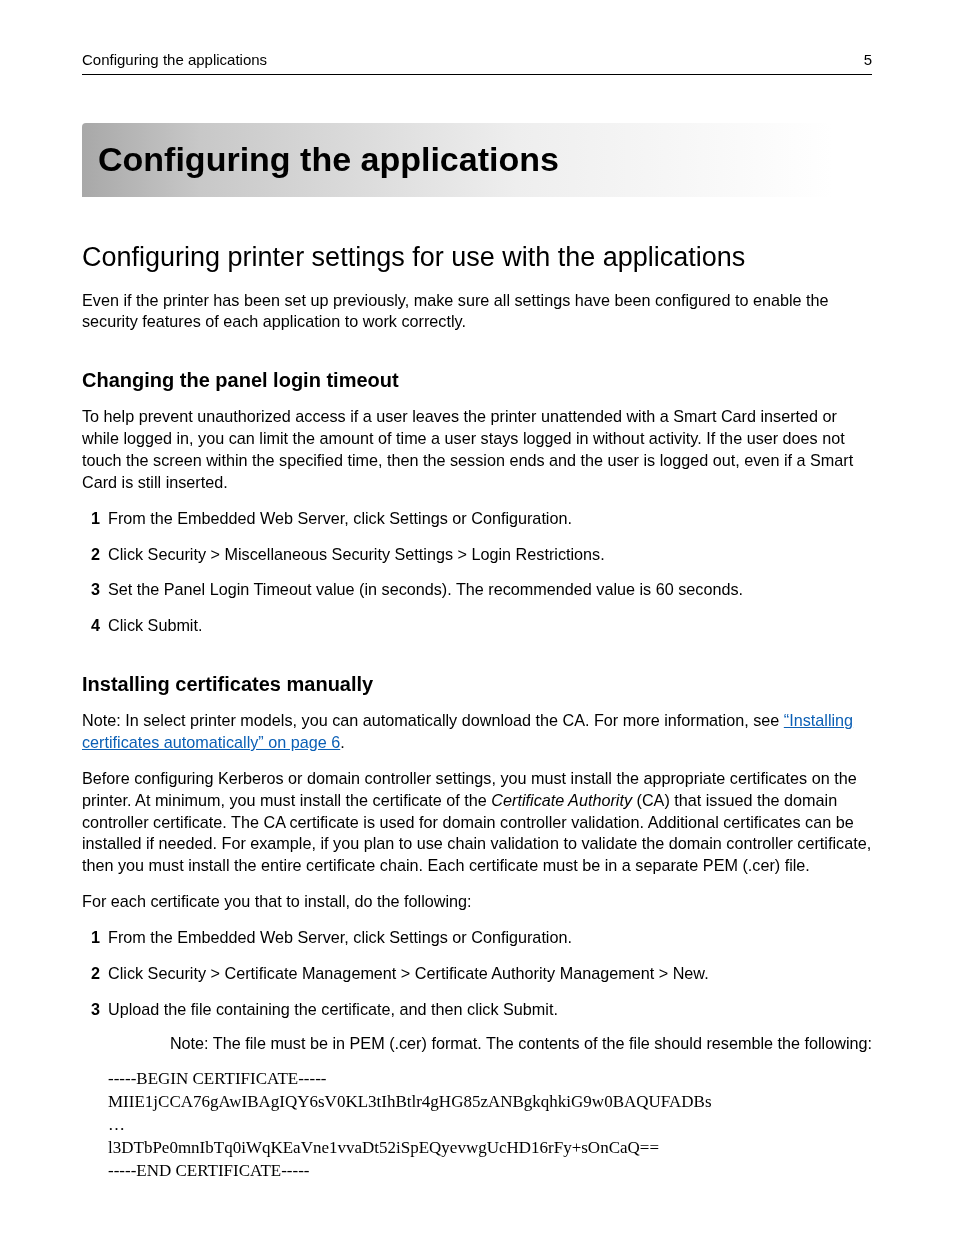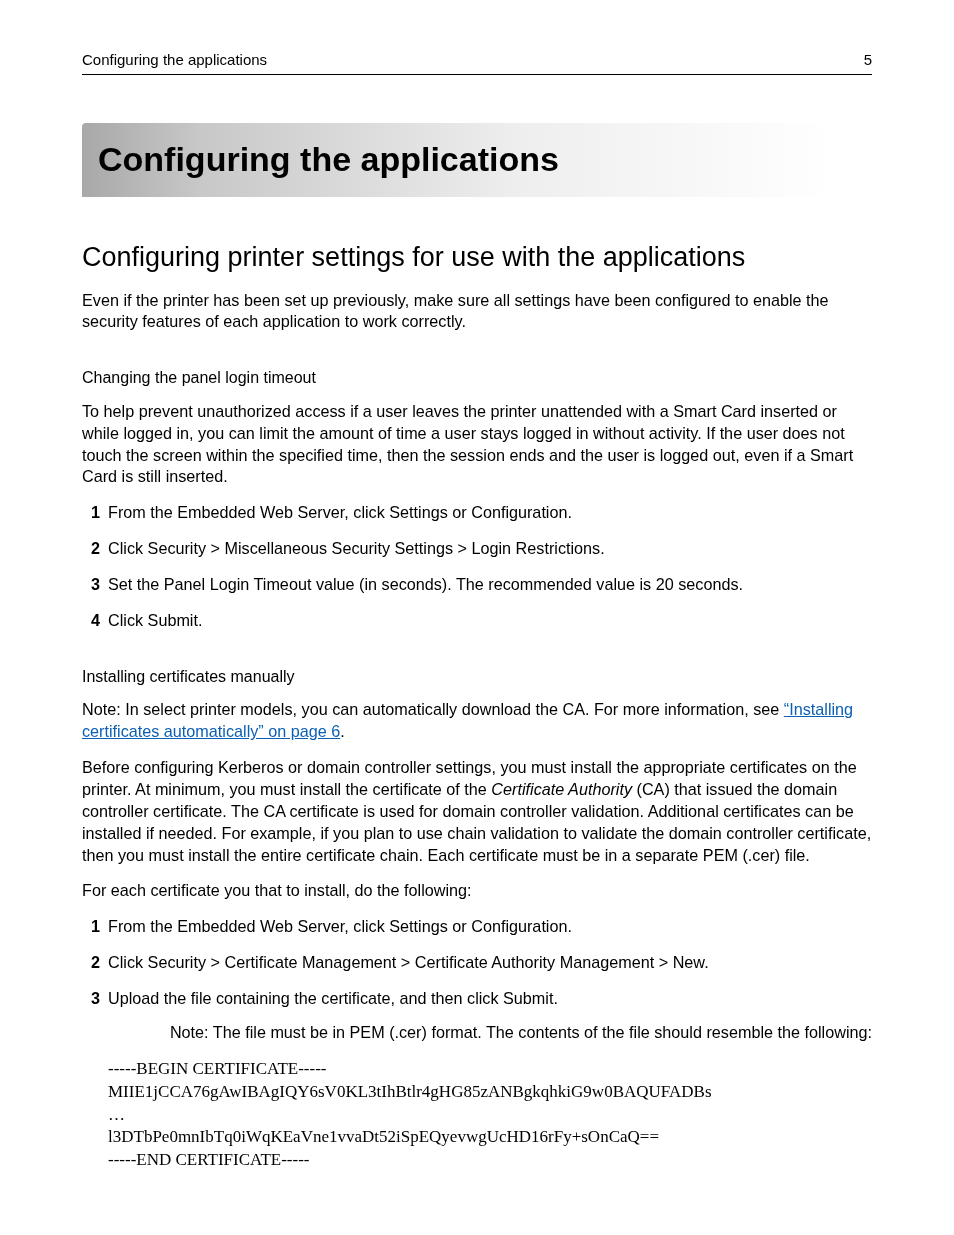--- a/index.html
+++ b/index.html
@@ -30,22 +30,22 @@
     padding: 14px 16px 14px 16px;
     background: linear-gradient(90deg, #a8a8a8 0%, #c8c8c8 15%, #eeeeee 55%, #ffffff 95%);
     border-radius: 4px 4px 0 0;
   }
   h2.section {
     font-size: 27px;
     font-weight: 400;
     margin: 0 0 14px 0;
   }
   h3.subsection {
-    font-size: 16px;
-    font-weight: 400;
+    font-size: 20px;
+    font-weight: 700;
     margin: 34px 0 12px 0;
   }
   p { margin: 0 0 14px 0; }
   ol.steps {
     list-style: none;
     padding: 0;
     margin: 0 0 6px 0;
   }
   ol.steps > li {
     position: relative;
@@ -98,21 +98,21 @@
 <p>To help prevent unauthorized access if a user leaves the printer unattended with a Smart Card inserted or while logged in, you can limit the amount of time a user stays logged in without activity. If the user does not touch the screen within the specified time, then the session ends and the user is logged out, even if a Smart Card is still inserted.</p>
 
 <ol class="steps">
   <li><span class="num">1</span>
     <span>From the Embedded Web Server, click </span><span class="b">Settings</span><span> or </span><span class="b">Configuration</span><span>.</span>
   </li>
   <li><span class="num">2</span>
     <span>Click </span><span class="b">Security</span><span> &gt; </span><span class="b">Miscellaneous Security Settings</span><span> &gt; </span><span class="b">Login Restrictions</span><span>.</span>
   </li>
   <li><span class="num">3</span>
-    <span>Set the Panel Login Timeout value (in seconds). The recommended value is 20 seconds.</span>
+    <span>Set the Panel Login Timeout value (in seconds). The recommended value is 60 seconds.</span>
   </li>
   <li><span class="num">4</span>
     <span>Click </span><span class="b">Submit</span><span>.</span>
   </li>
 </ol>
 
 <h3 class="subsection">Installing certificates manually</h3>
 
 <p>
   <span class="b">Note:</span><span> In select printer models, you can automatically download the CA. For more information, see </span><a class="xref">“Installing certificates automatically” on page 6</a><span>.</span>

